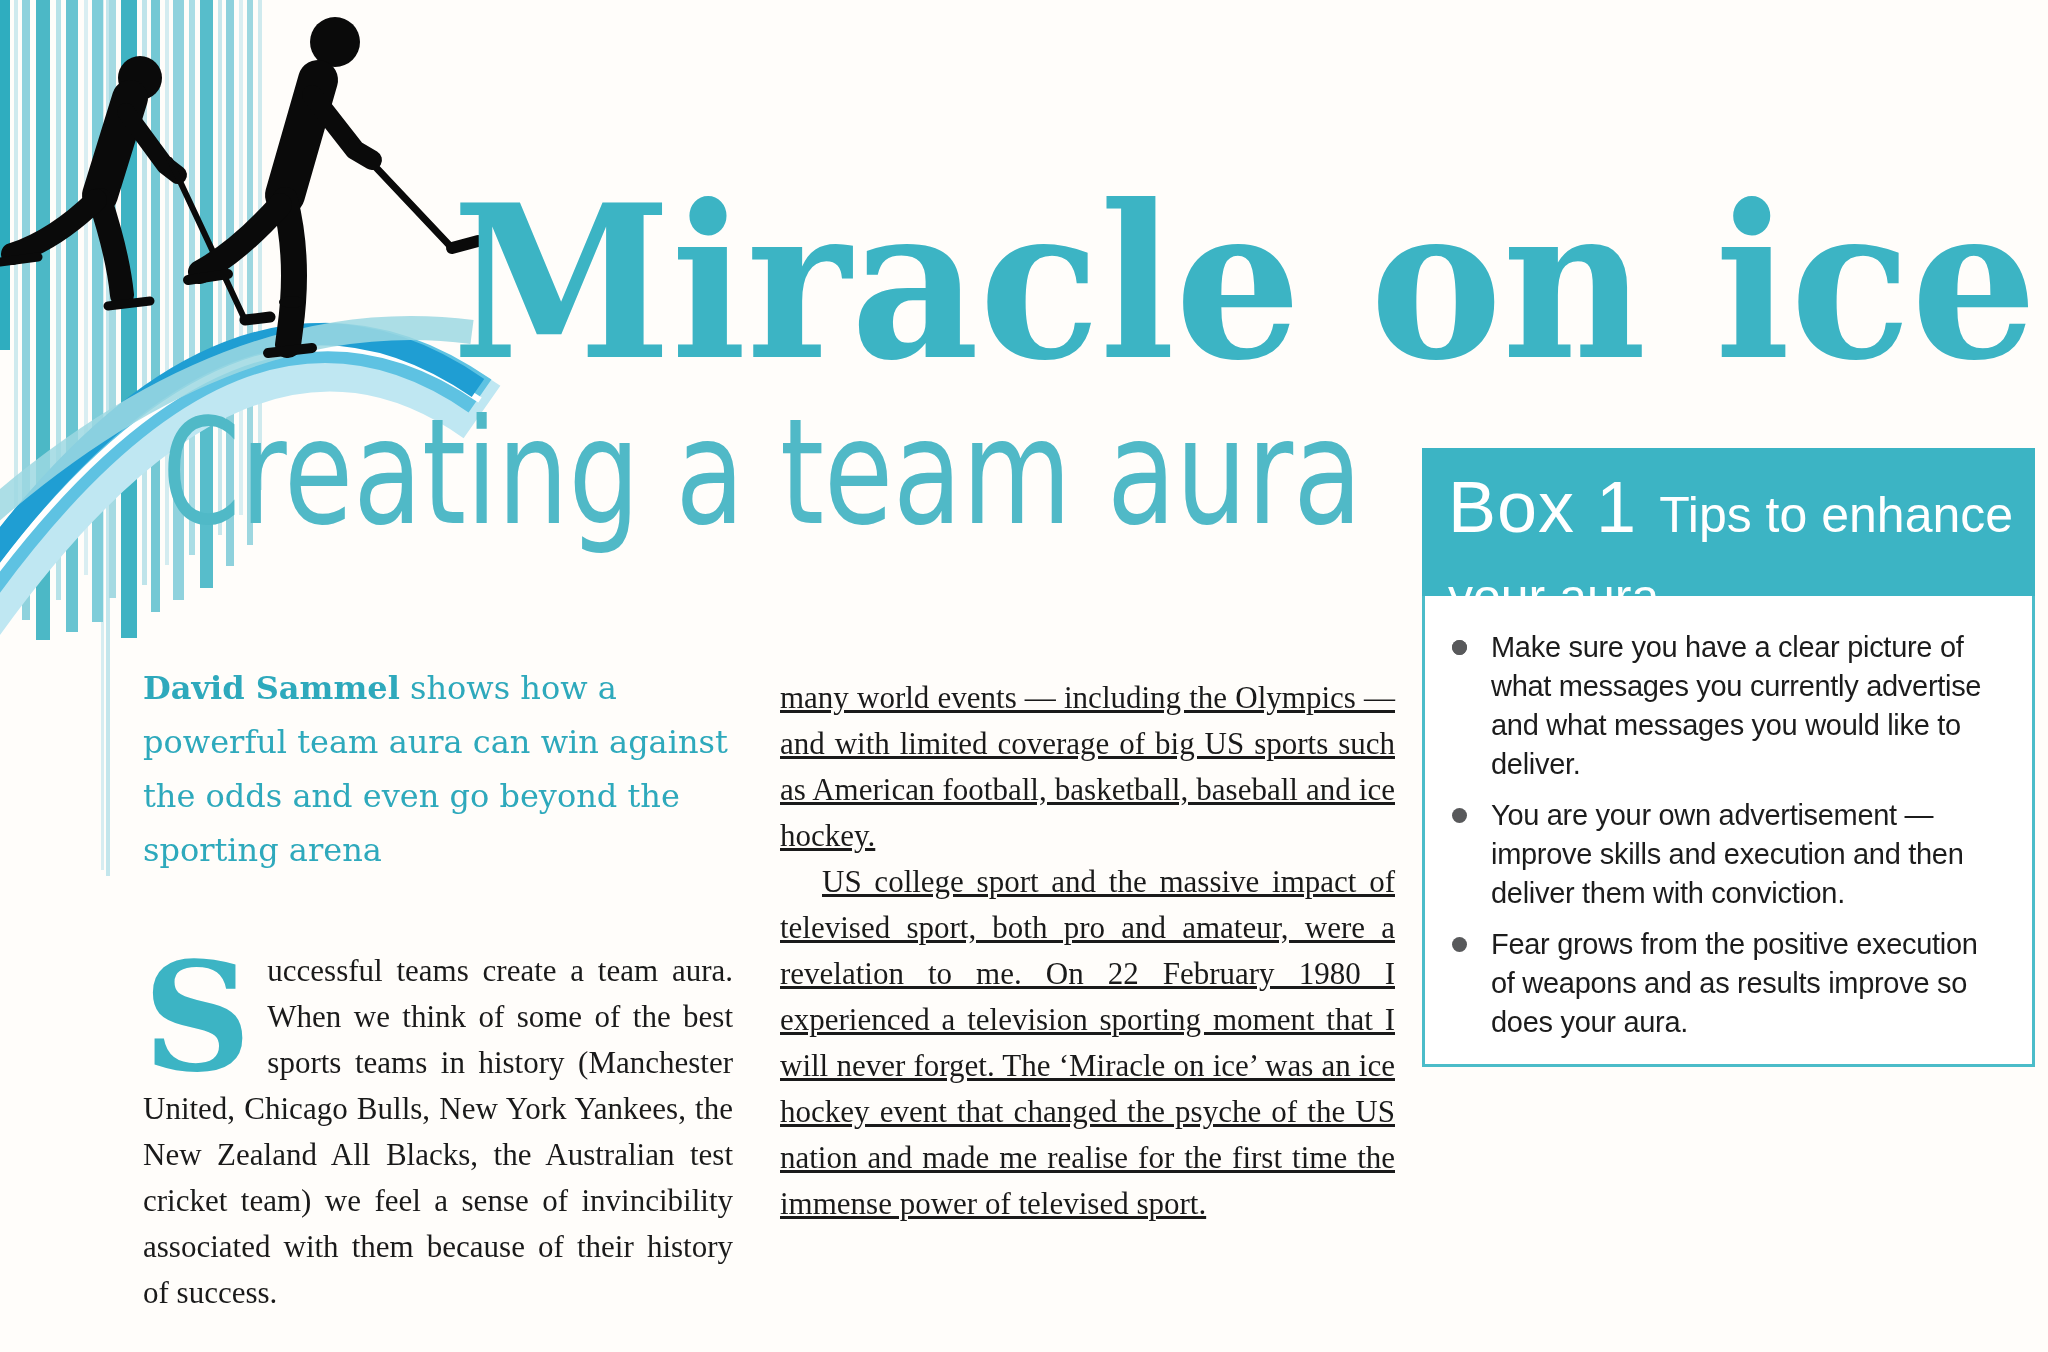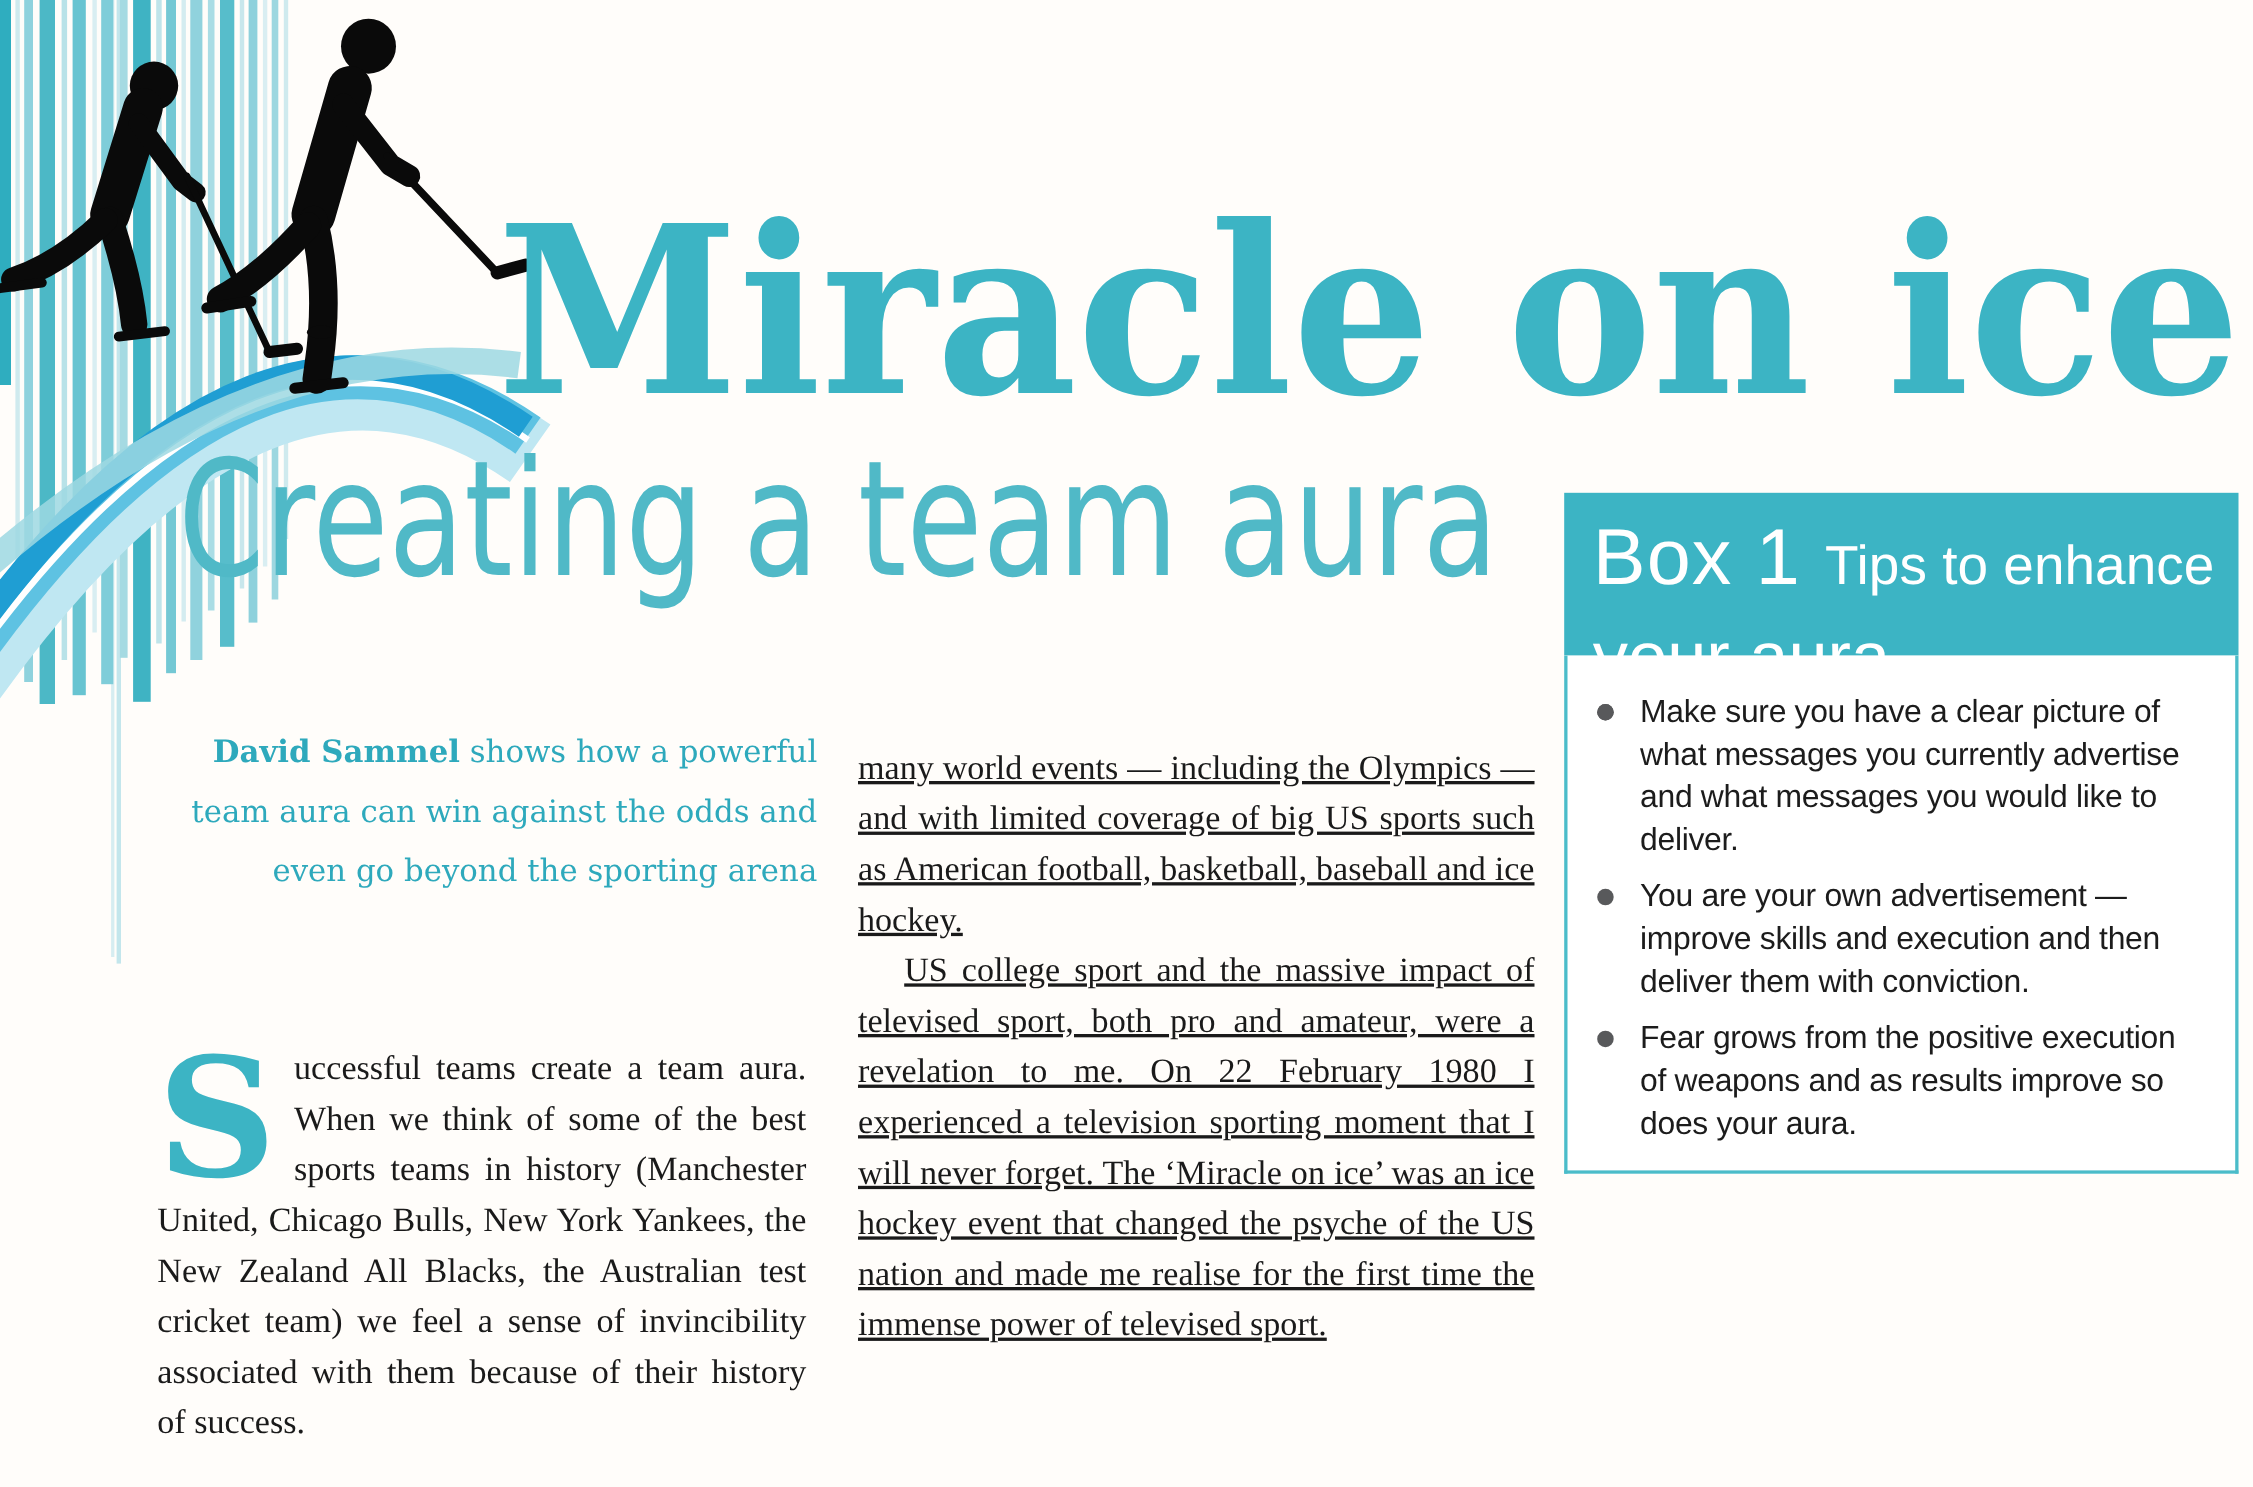--- a/index.html
+++ b/index.html
@@ -19,21 +19,21 @@
   
   .subtitle-svg{position:absolute;left:162px;top:398px;}
   .subtitle-svg text{
     font-family:"DejaVu Sans",sans-serif;font-weight:normal;
     fill:#50b9c7;
   }
   
   .standfirst{
     position:absolute;left:143px;top:629px;width:600px;
     font-family:"DejaVu Serif",serif;
-    font-size:28px;line-height:54px;color:#2ea9bc;text-align:right;
+    font-size:32px;line-height:54px;color:#2ea9bc;text-align:left;
   }
   .standfirst .author{font-weight:bold;}
   
   .col{position:absolute;color:#1a1a1a;font-size:31px;line-height:46px;text-align:justify;}
   .col1{left:143px;top:948px;width:590px;}
   .col2{left:780px;top:675px;width:615px;text-decoration:underline;}
   .col p{margin:0;}
   .col2 p.indent{text-indent:42px;}
   .dropcap{
     float:left;
@@ -46,21 +46,21 @@
   .box1{position:absolute;left:1422px;top:448px;width:613px;}
   .box1-header{
     background:#3cb4c4;color:#ffffff;
     height:148px;box-sizing:border-box;
     padding:18px 20px 0 26px;
     font-family:"Liberation Sans",sans-serif;
   }
   .box1-line1{line-height:82px;white-space:nowrap;}
   .box1-label{font-size:72px;letter-spacing:1px;}
   .box1-title{font-size:50px;margin-left:22px;}
-  .box1-line2{font-size:64px;line-height:58px;text-decoration:underline;}
+  .box1-line2{font-size:50px;line-height:58px;text-decoration:underline;}
   .box1-content{
     background:#ffffff;
     border:3px solid #4bbcc9;border-top:none;
     box-sizing:border-box;
     padding:20px 24px 10px 24px;
   }
   .box1-content ul{list-style:none;margin:0;padding:0;}
   .box1-content li{
     position:relative;
     padding-left:42px;

